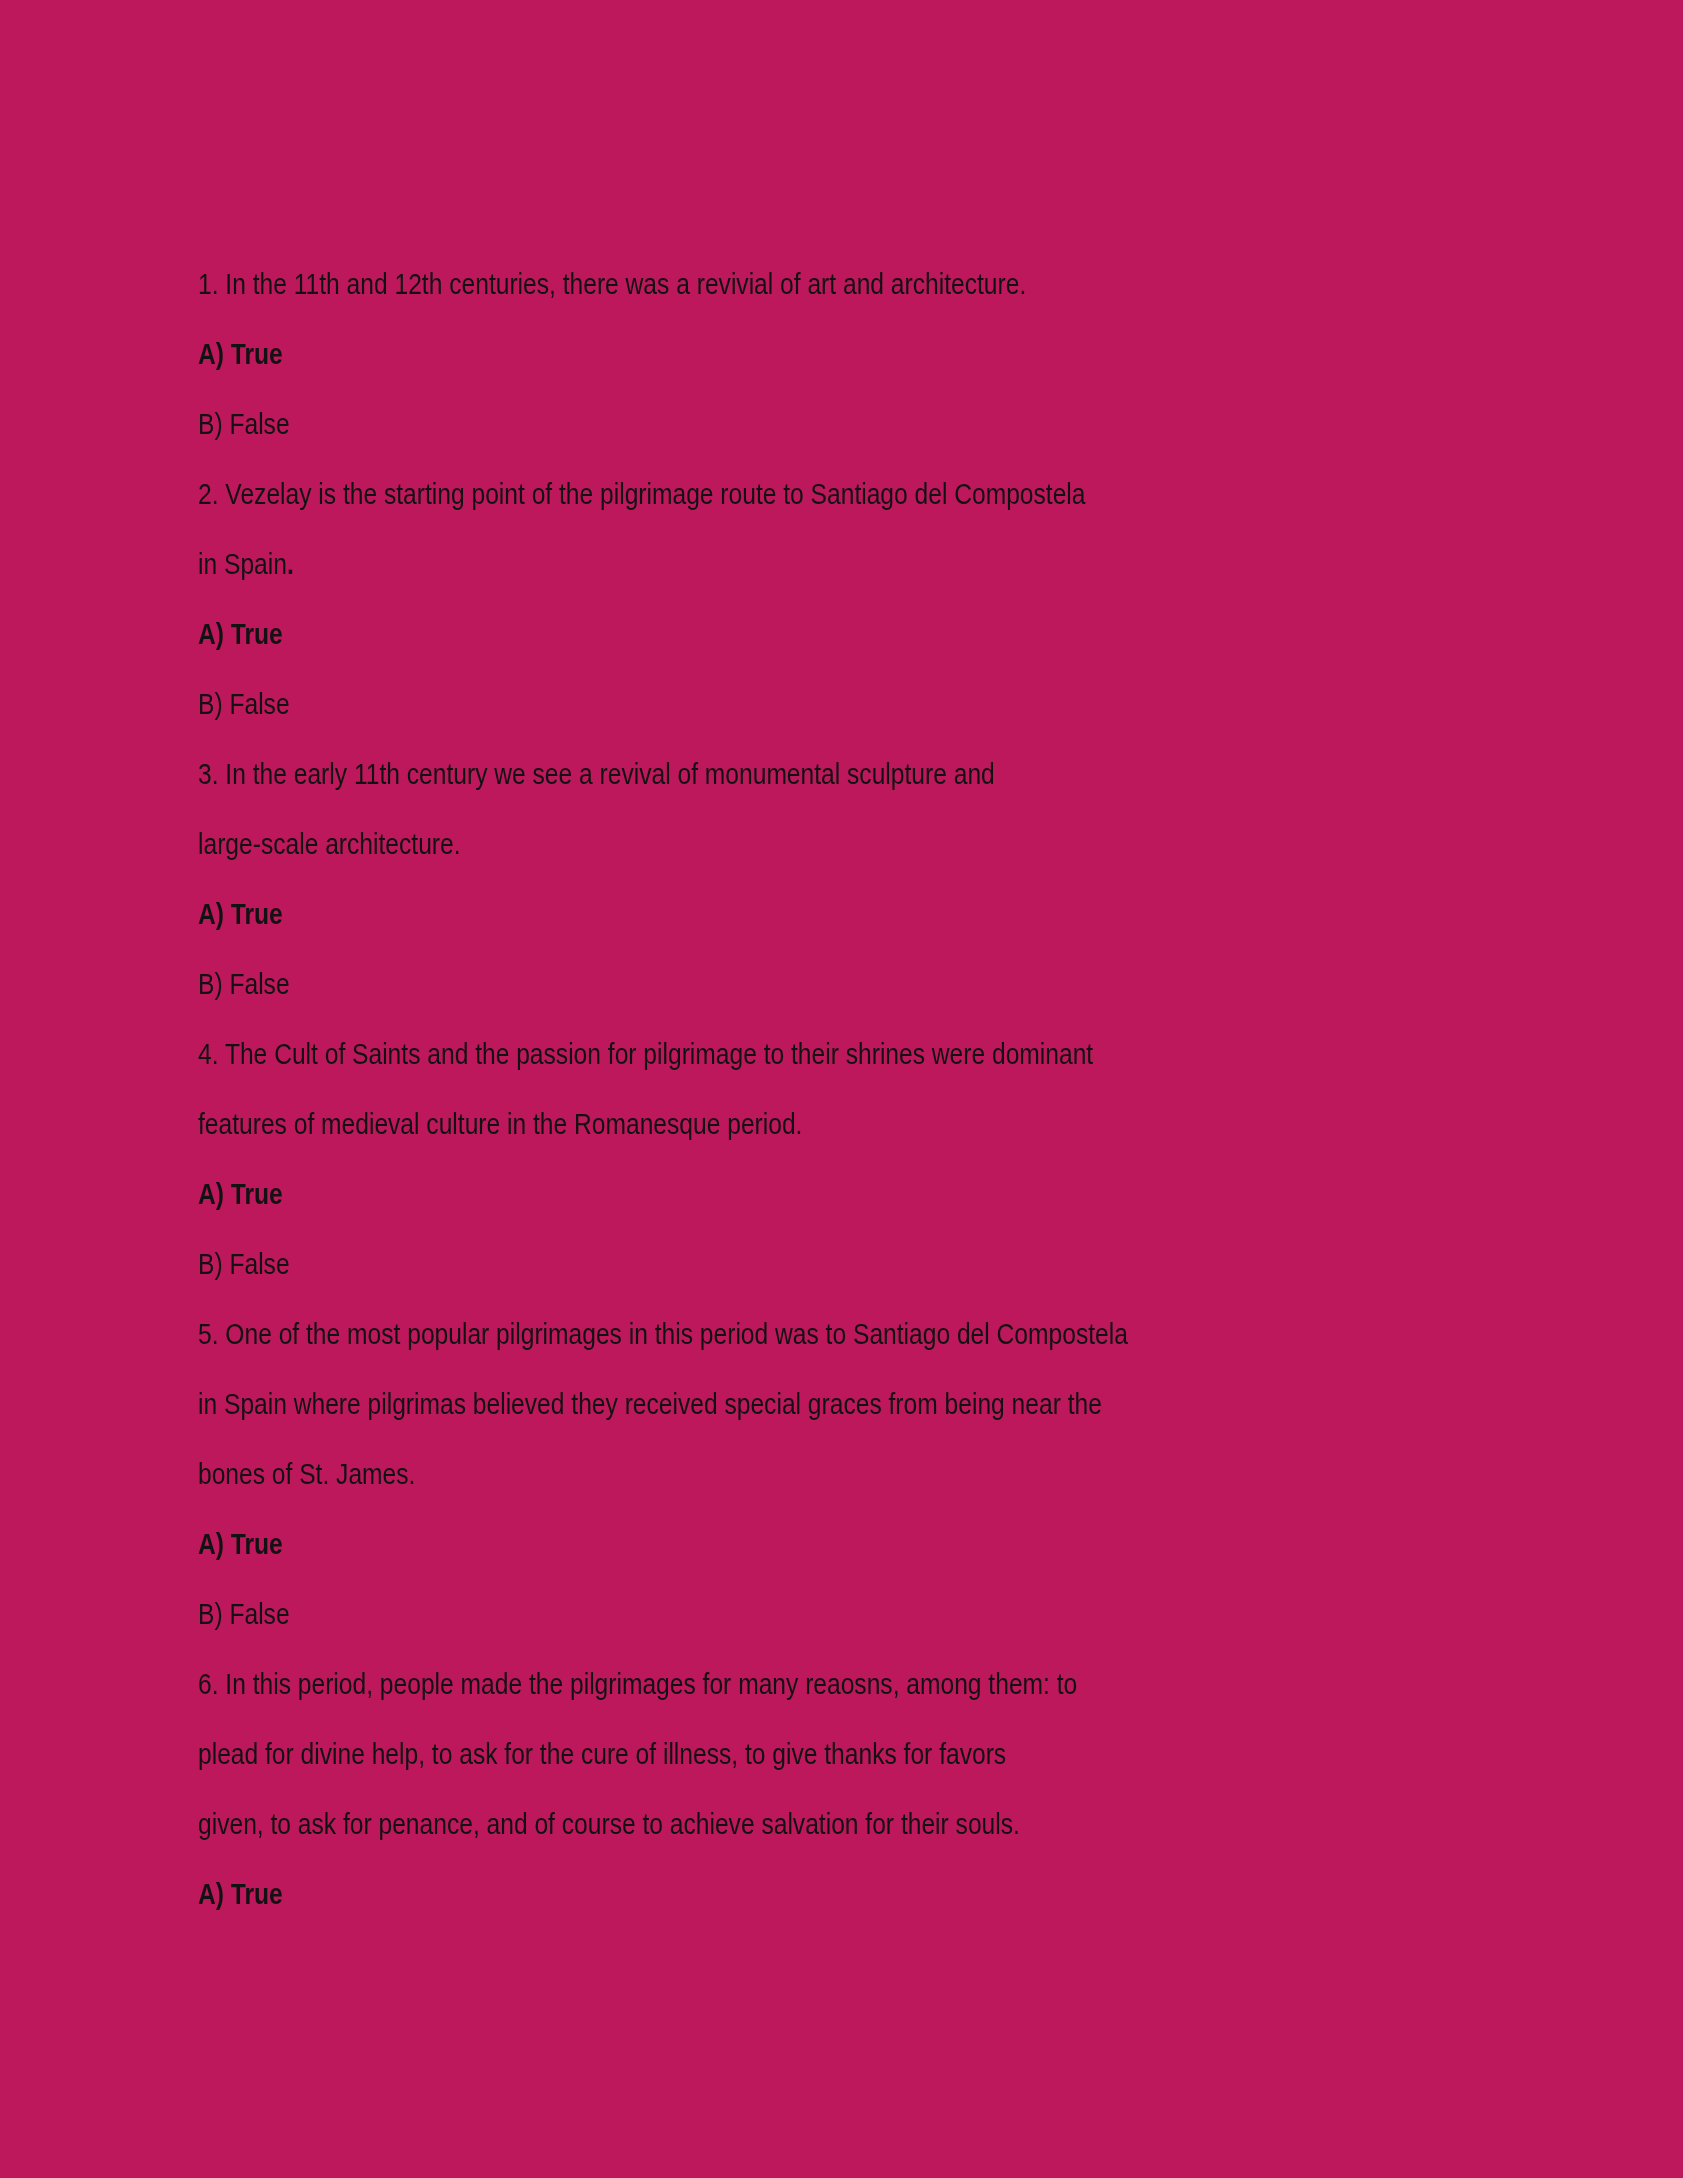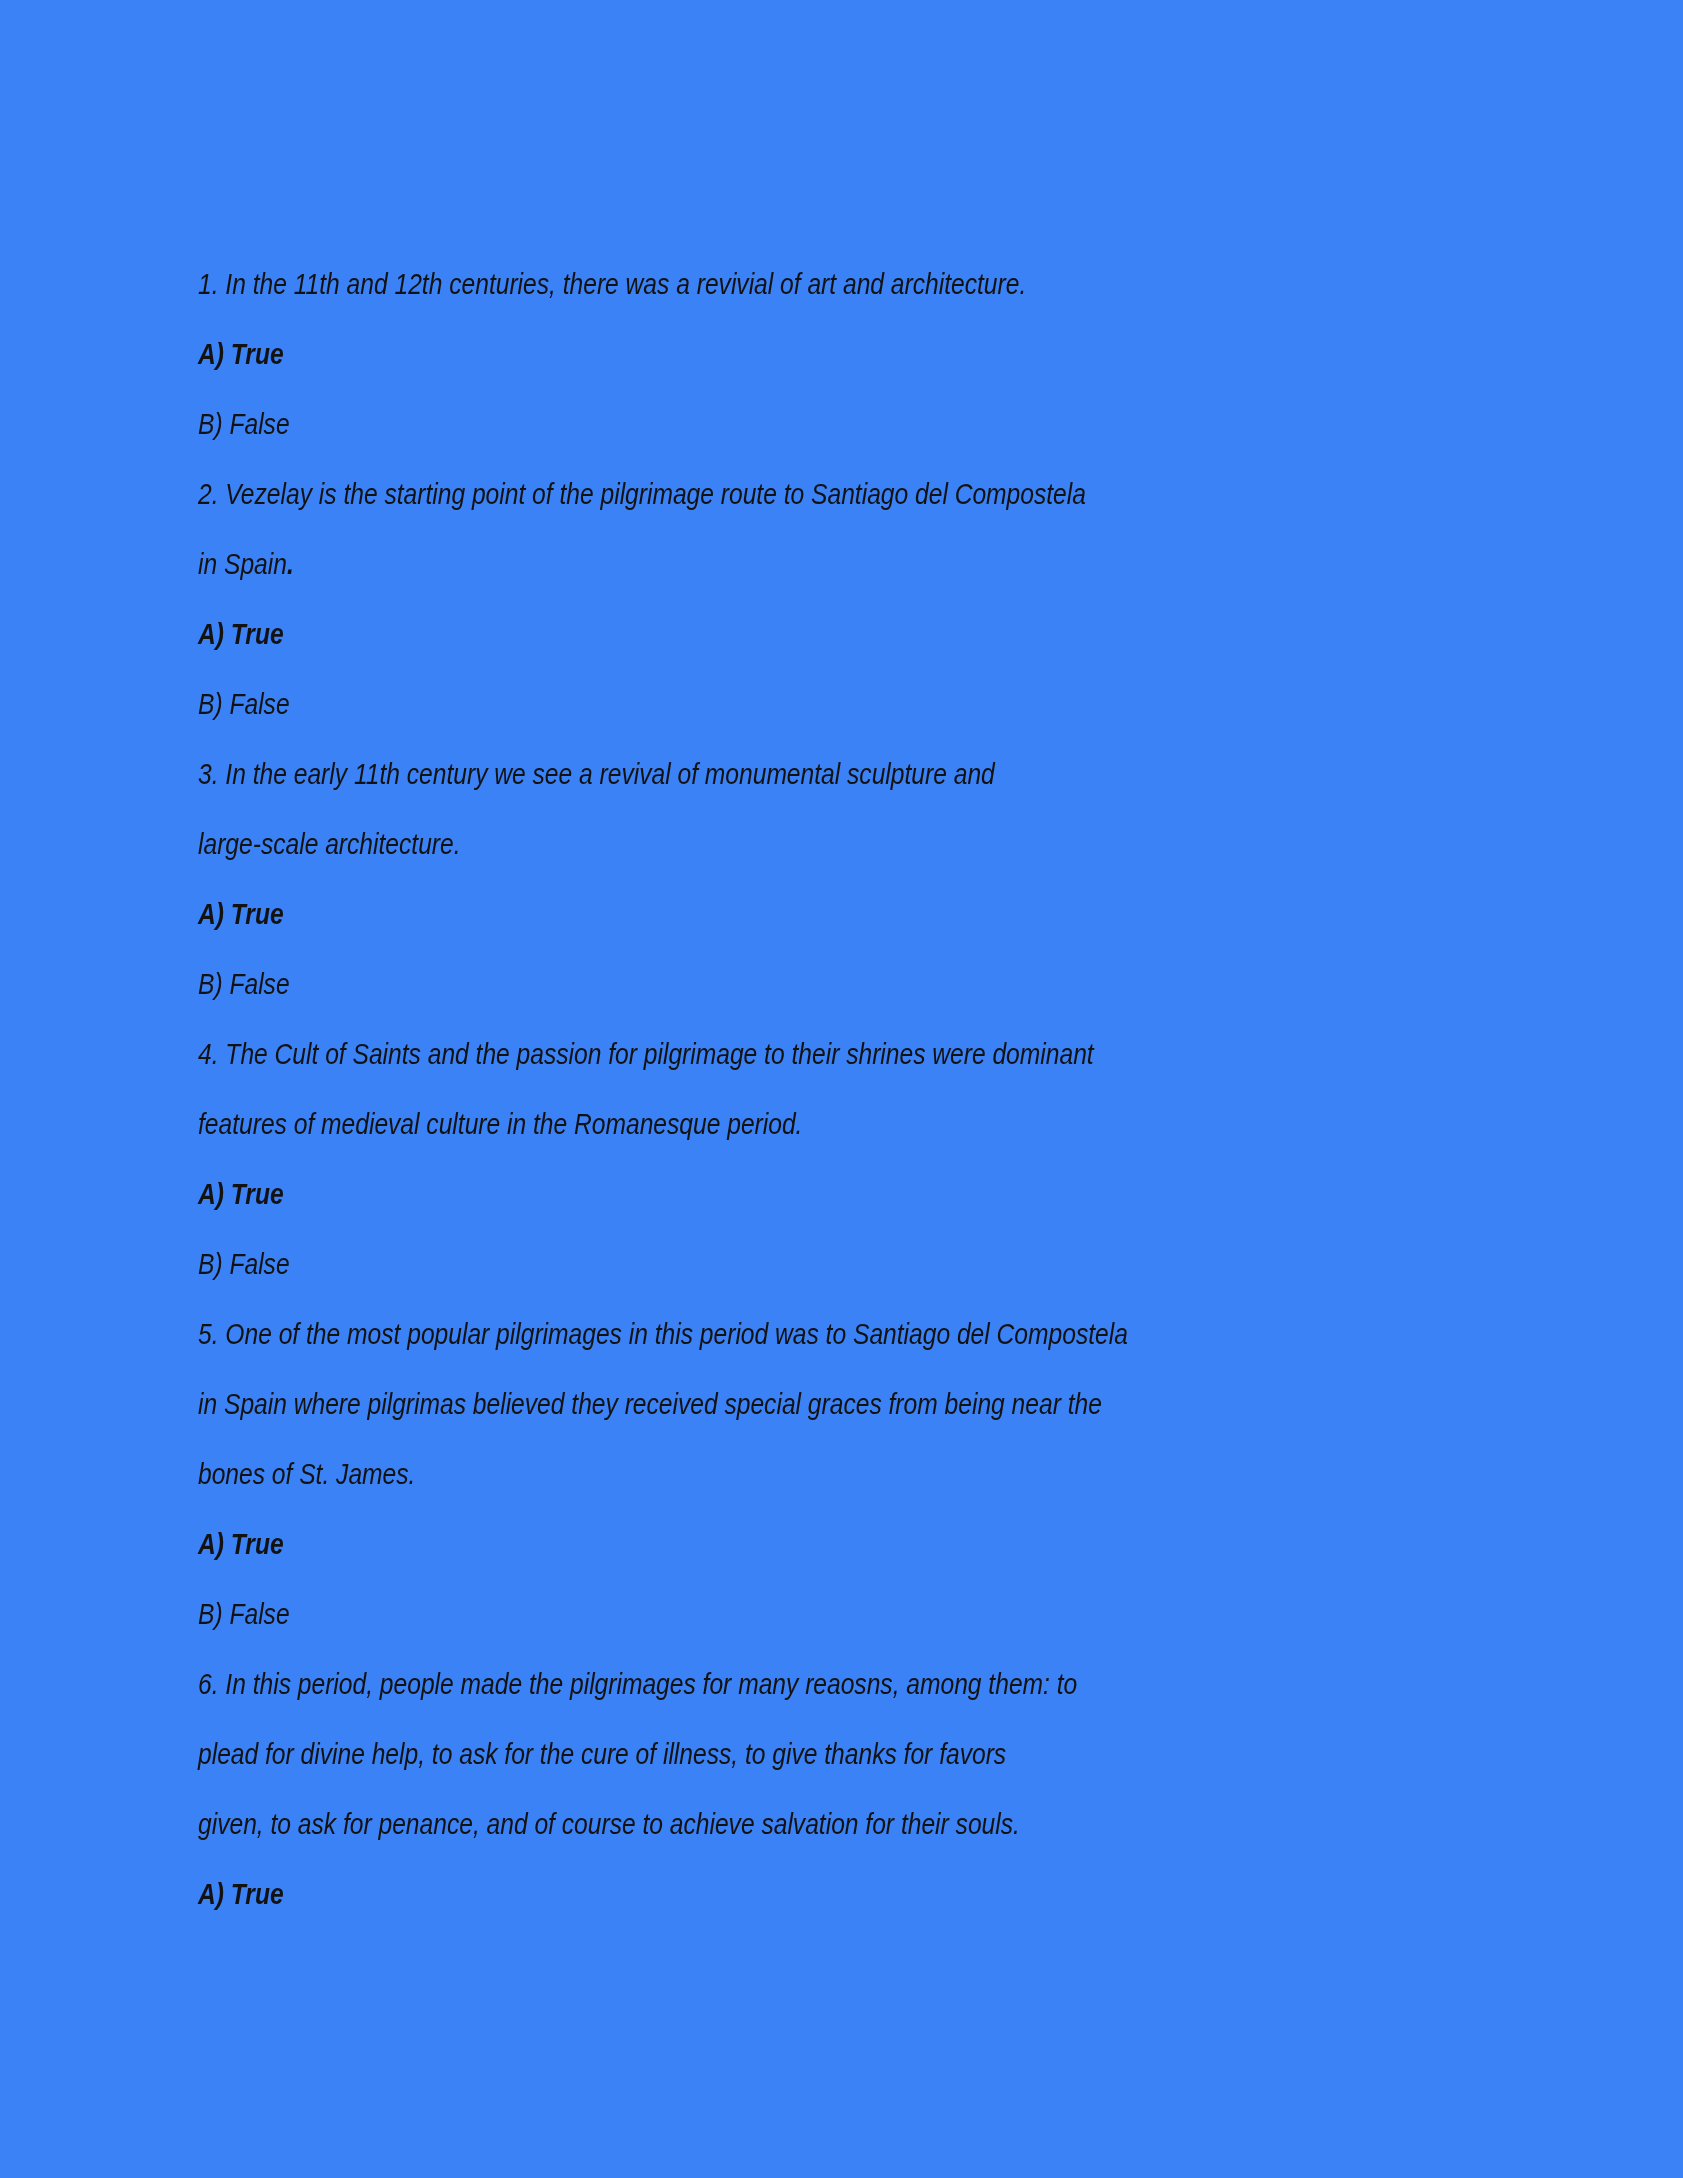--- a/index.html
+++ b/index.html
@@ -9,24 +9,23 @@
   body {
     width: 1683px;
     height: 2178px;
     background: #ffffff;
     font-family: "Liberation Sans", "DejaVu Sans", sans-serif;
   }
   .page {
     position: relative;
     width: 1683px;
     height: 2178px;
-    background: #3b82f6;
+    background: #be185d;
     color: #121212;
     overflow: hidden;
-    font-style: italic;
   }
   .content {
     position: absolute;
     left: 198px;
     top: 249px;
     width: 1386px;
   }
   .line {
     height: 70px;
     line-height: 70px;

